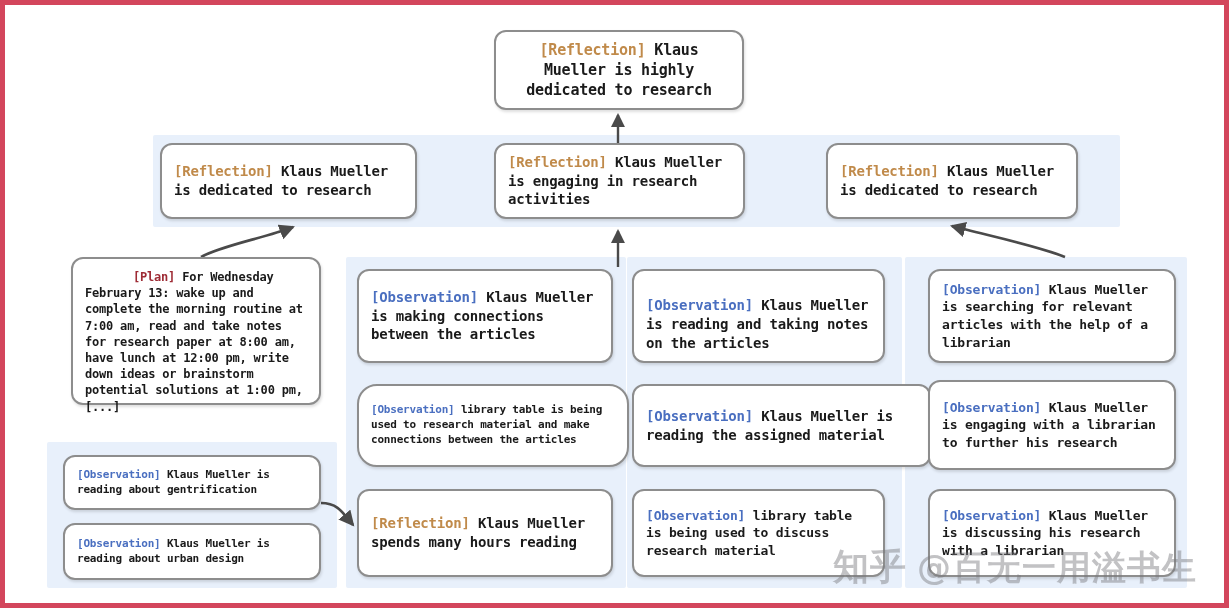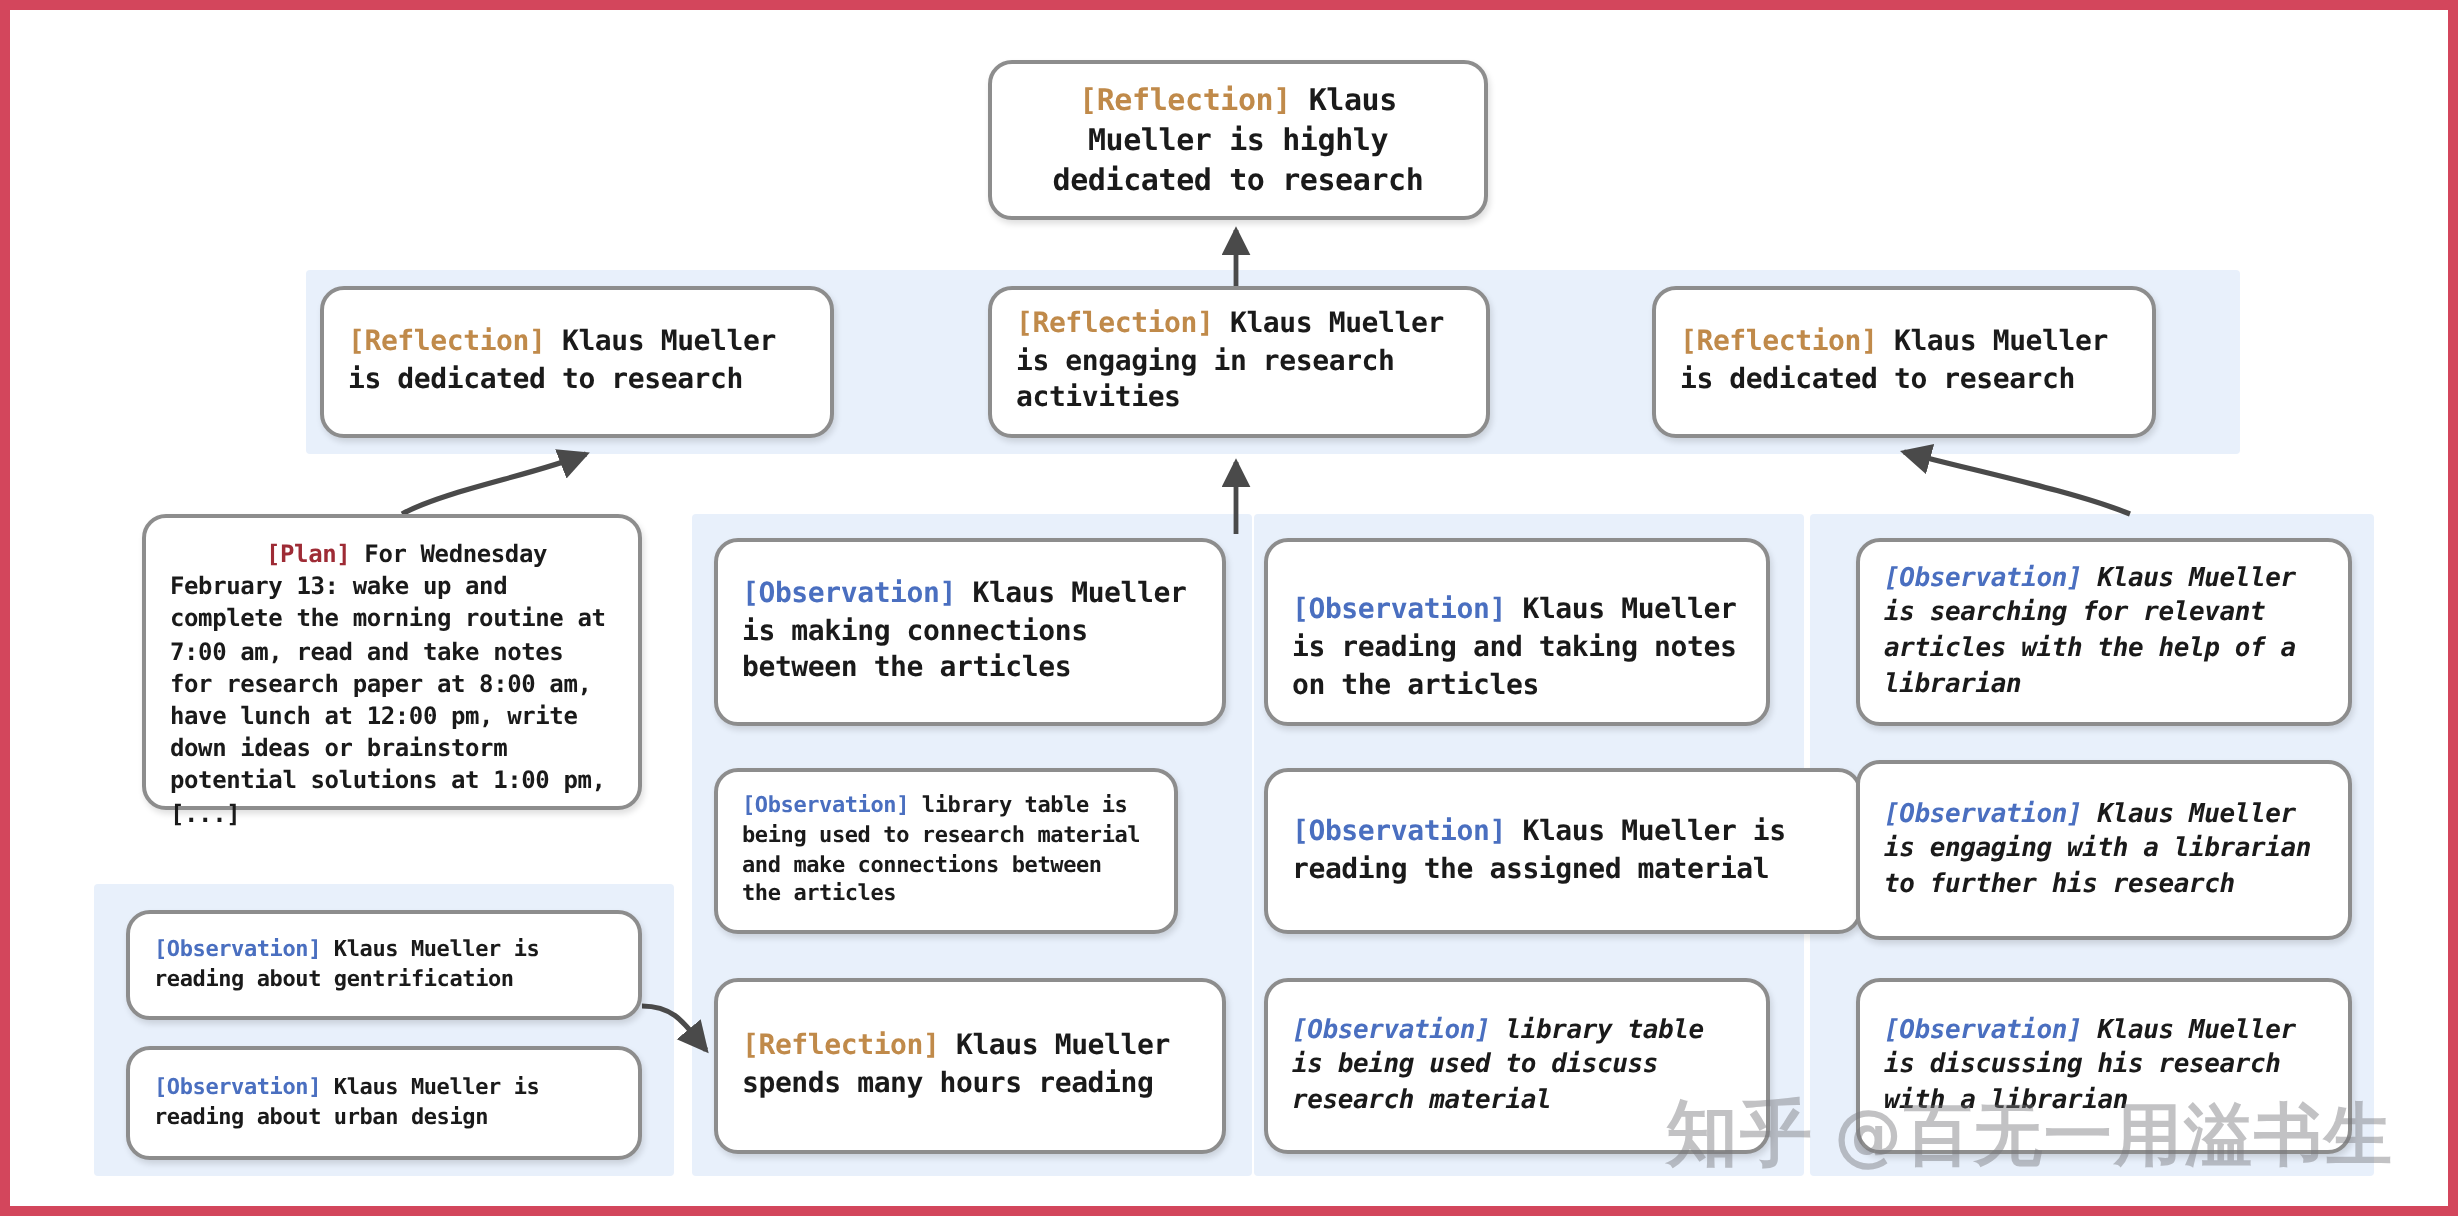--- a/index.html
+++ b/index.html
@@ -39,21 +39,21 @@
     display: flex;
     align-items: center;
     padding: 8px 12px;
   }
   .node .txt { display: block; }
   .tag-reflection { color: #c08a4a; font-weight: bold; }
   .tag-observation { color: #4a6fc0; font-weight: bold; }
   .tag-plan { color: #9e2b35; font-weight: bold; margin-left: 48px; }
   .fs15 { font-size: 15px; }
   .fs14 { font-size: 14px; }
-  .fs13 { font-size: 13px; font-style: italic; }
+  .fs13 { font-size: 13px; }
   .fs12 { font-size: 12px; }
   .fs11 { font-size: 11px; }
   svg.arrows {
     position: absolute;
     left: 0; top: 0;
     width: 1229px;
     height: 608px;
     pointer-events: none;
   }
   .watermark {
@@ -127,21 +127,21 @@
   </div>
 
   <div class="node fs11" style="left:58px; top:518px; width:258px; height:57px;padding-left:12px;">
     <span class="txt"><span class="tag-observation">[Observation]</span><span> Klaus Mueller is reading about urban design</span></span>
   </div>
 
   <div class="node fs14" style="left:352px; top:264px; width:256px; height:94px;">
     <span class="txt"><span class="tag-observation">[Observation]</span><span> Klaus Mueller is making connections between the articles</span></span>
   </div>
 
-  <div class="node fs11" style="left:352px; top:379px; width:232px; height:83px;">
+  <div class="node fs11" style="left:352px; top:379px; width:272px; height:83px;border-radius:20px;">
     <span class="txt"><span class="tag-observation">[Observation]</span><span> library table is being used to research material and make connections between the articles</span></span>
   </div>
 
   <div class="node fs14" style="left:352px; top:484px; width:256px; height:88px;">
     <span class="txt"><span class="tag-reflection">[Reflection]</span><span> Klaus Mueller spends many hours reading</span></span>
   </div>
 
   <div class="node fs14" style="left:627px; top:264px; width:253px; height:94px;align-items:flex-end;">
     <span class="txt"><span class="tag-observation">[Observation]</span><span> Klaus Mueller is reading and taking notes on the articles</span></span>
   </div>

